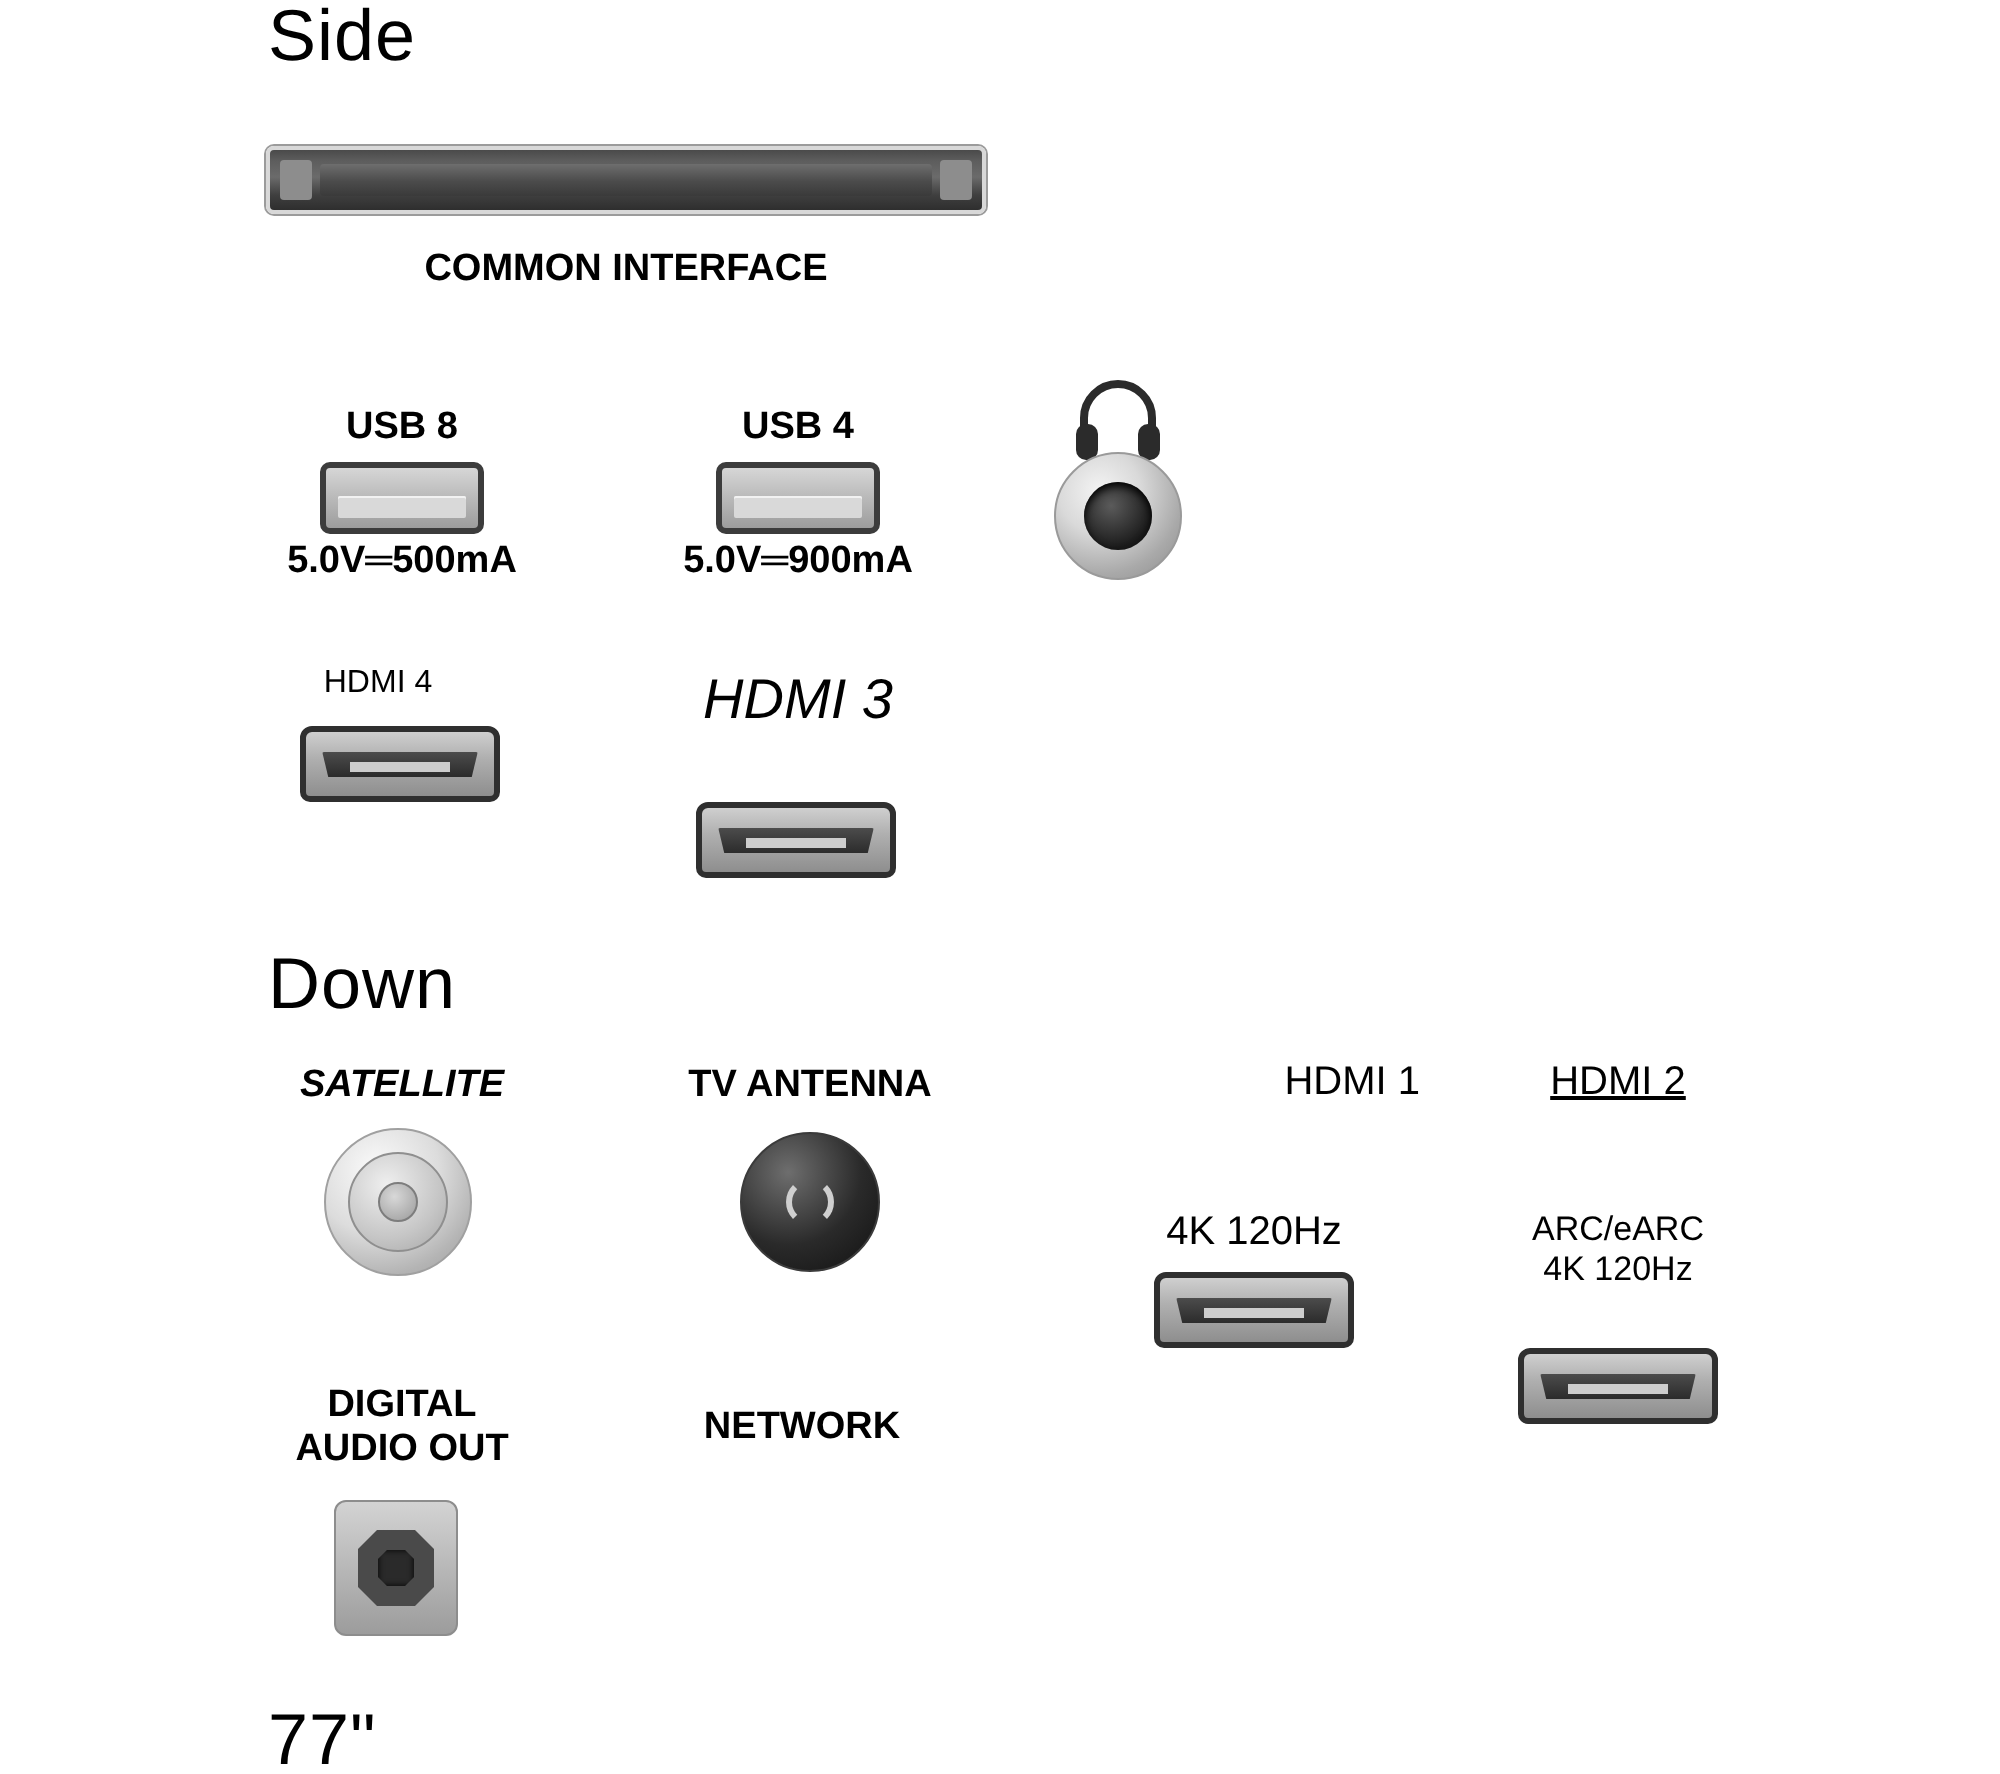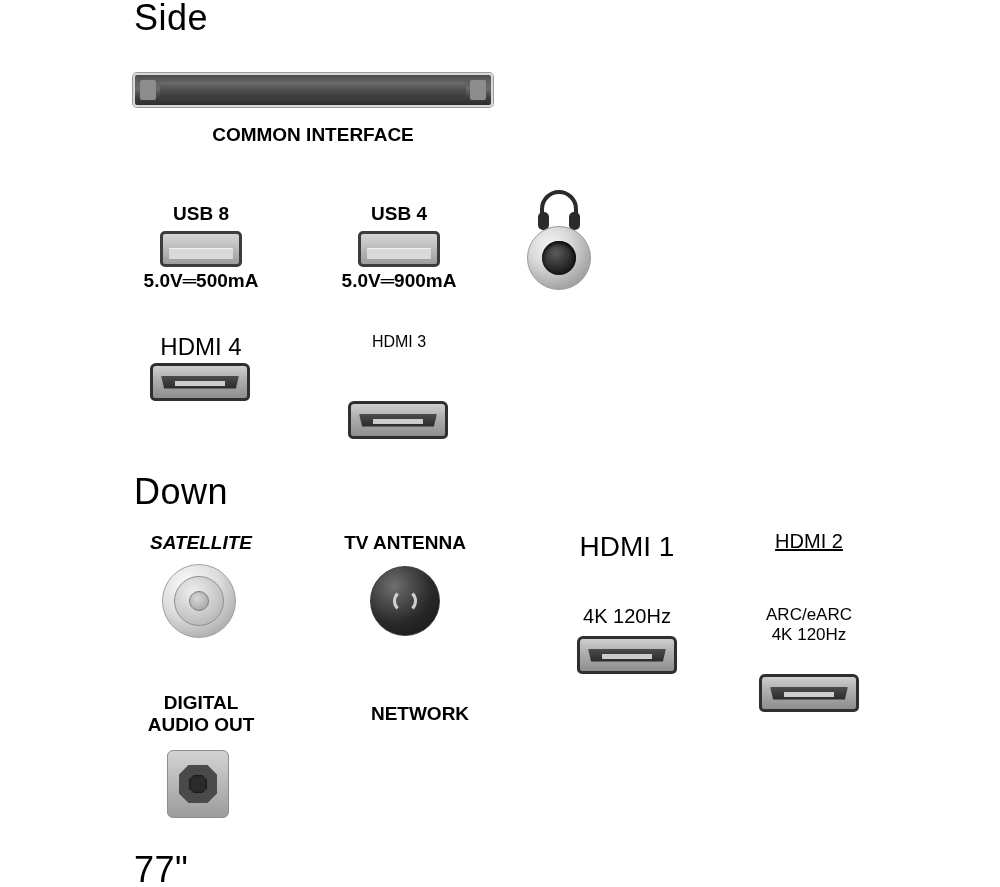--- a/index.html
+++ b/index.html
@@ -255,49 +255,49 @@
   <svg width="46" height="44" viewBox="0 0 46 44">
     <path d="M6 26 V20 a17 17 0 0 1 34 0 V26" fill="none" stroke="#2b2b2b" stroke-width="4" stroke-linecap="round"></path>
     <rect x="2" y="23" width="11" height="18" rx="5" fill="#2b2b2b"></rect>
     <rect x="33" y="23" width="11" height="18" rx="5" fill="#2b2b2b"></rect>
   </svg>
 </div>
 <div class="port jack" style="left:527px; top:226px;">
   <div class="jack-inner"></div>
 </div>
 
-<div class="label normal" style="left:120px; top:333px; width:162px; font-size:24px;">HDMI 4</div>
+<div class="label normal" style="left:108px; top:333px; width:162px; font-size:16px;">HDMI 4</div>
 <div class="port hdmi" style="left:150px; top:363px;">
   <div class="hdmi-mouth">
     <div class="hdmi-tongue"></div>
   </div>
 </div>
 
-<div class="label normal" style="left:318px; top:333px; width:162px; font-size:16px;">HDMI 3</div>
+<div class="label normal" style="left:318px; top:333px; width:162px; font-size:28px;font-style:italic;">HDMI 3</div>
 <div class="port hdmi" style="left:348px; top:363px;">
   <div class="hdmi-mouth">
     <div class="hdmi-tongue"></div>
   </div>
 </div>
 
 <div class="section-title" style="left:134px; top:474px;">Down</div>
 
 <div class="label" style="left:118px; top:532px; width:166px;font-style:italic;">SATELLITE</div>
 <div class="port sat" style="left:162px; top:564px;">
   <div class="sat-ring">
     <div class="sat-core"></div>
   </div>
 </div>
 
 <div class="label" style="left:322px; top:532px; width:166px;">TV ANTENNA</div>
 <div class="port ant" style="left:370px; top:566px;">
   <div class="ant-c"></div>
 </div>
 
-<div class="label normal" style="left:544px; top:530px; width:166px; font-size:28px;">HDMI 1</div>
+<div class="label normal" style="left:544px; top:530px; width:166px; font-size:20px;text-align:right;">HDMI 1</div>
 <div class="port hdmi" style="left:577px; top:560px;">
   <div class="hdmi-mouth">
     <div class="hdmi-tongue"></div>
   </div>
 </div>
 <div class="label normal" style="left:544px; top:605px; width:166px; font-size:20px;">4K 120Hz</div>
 
 <div class="label normal" style="left:726px; top:530px; width:166px; font-size:20px;text-decoration:underline;">HDMI 2</div>
 <div class="port hdmi" style="left:759px; top:560px;">
   <div class="hdmi-mouth">
@@ -308,15 +308,15 @@
 4K 120Hz</div>
 
 <div class="label" style="left:118px; top:692px; width:166px;">DIGITAL
 AUDIO OUT</div>
 <div class="port optical" style="left:167px; top:750px;">
   <div class="optical-inner">
     <div class="optical-core"></div>
   </div>
 </div>
 
-<div class="label" style="left:337px; top:703px; width:166px;">NETWORK</div>
+<div class="label" style="left:318px; top:703px; width:166px;">NETWORK</div>
 
 <div class="section-title" style="left:134px; top:852px;">77"</div>
 
 </body></html>

